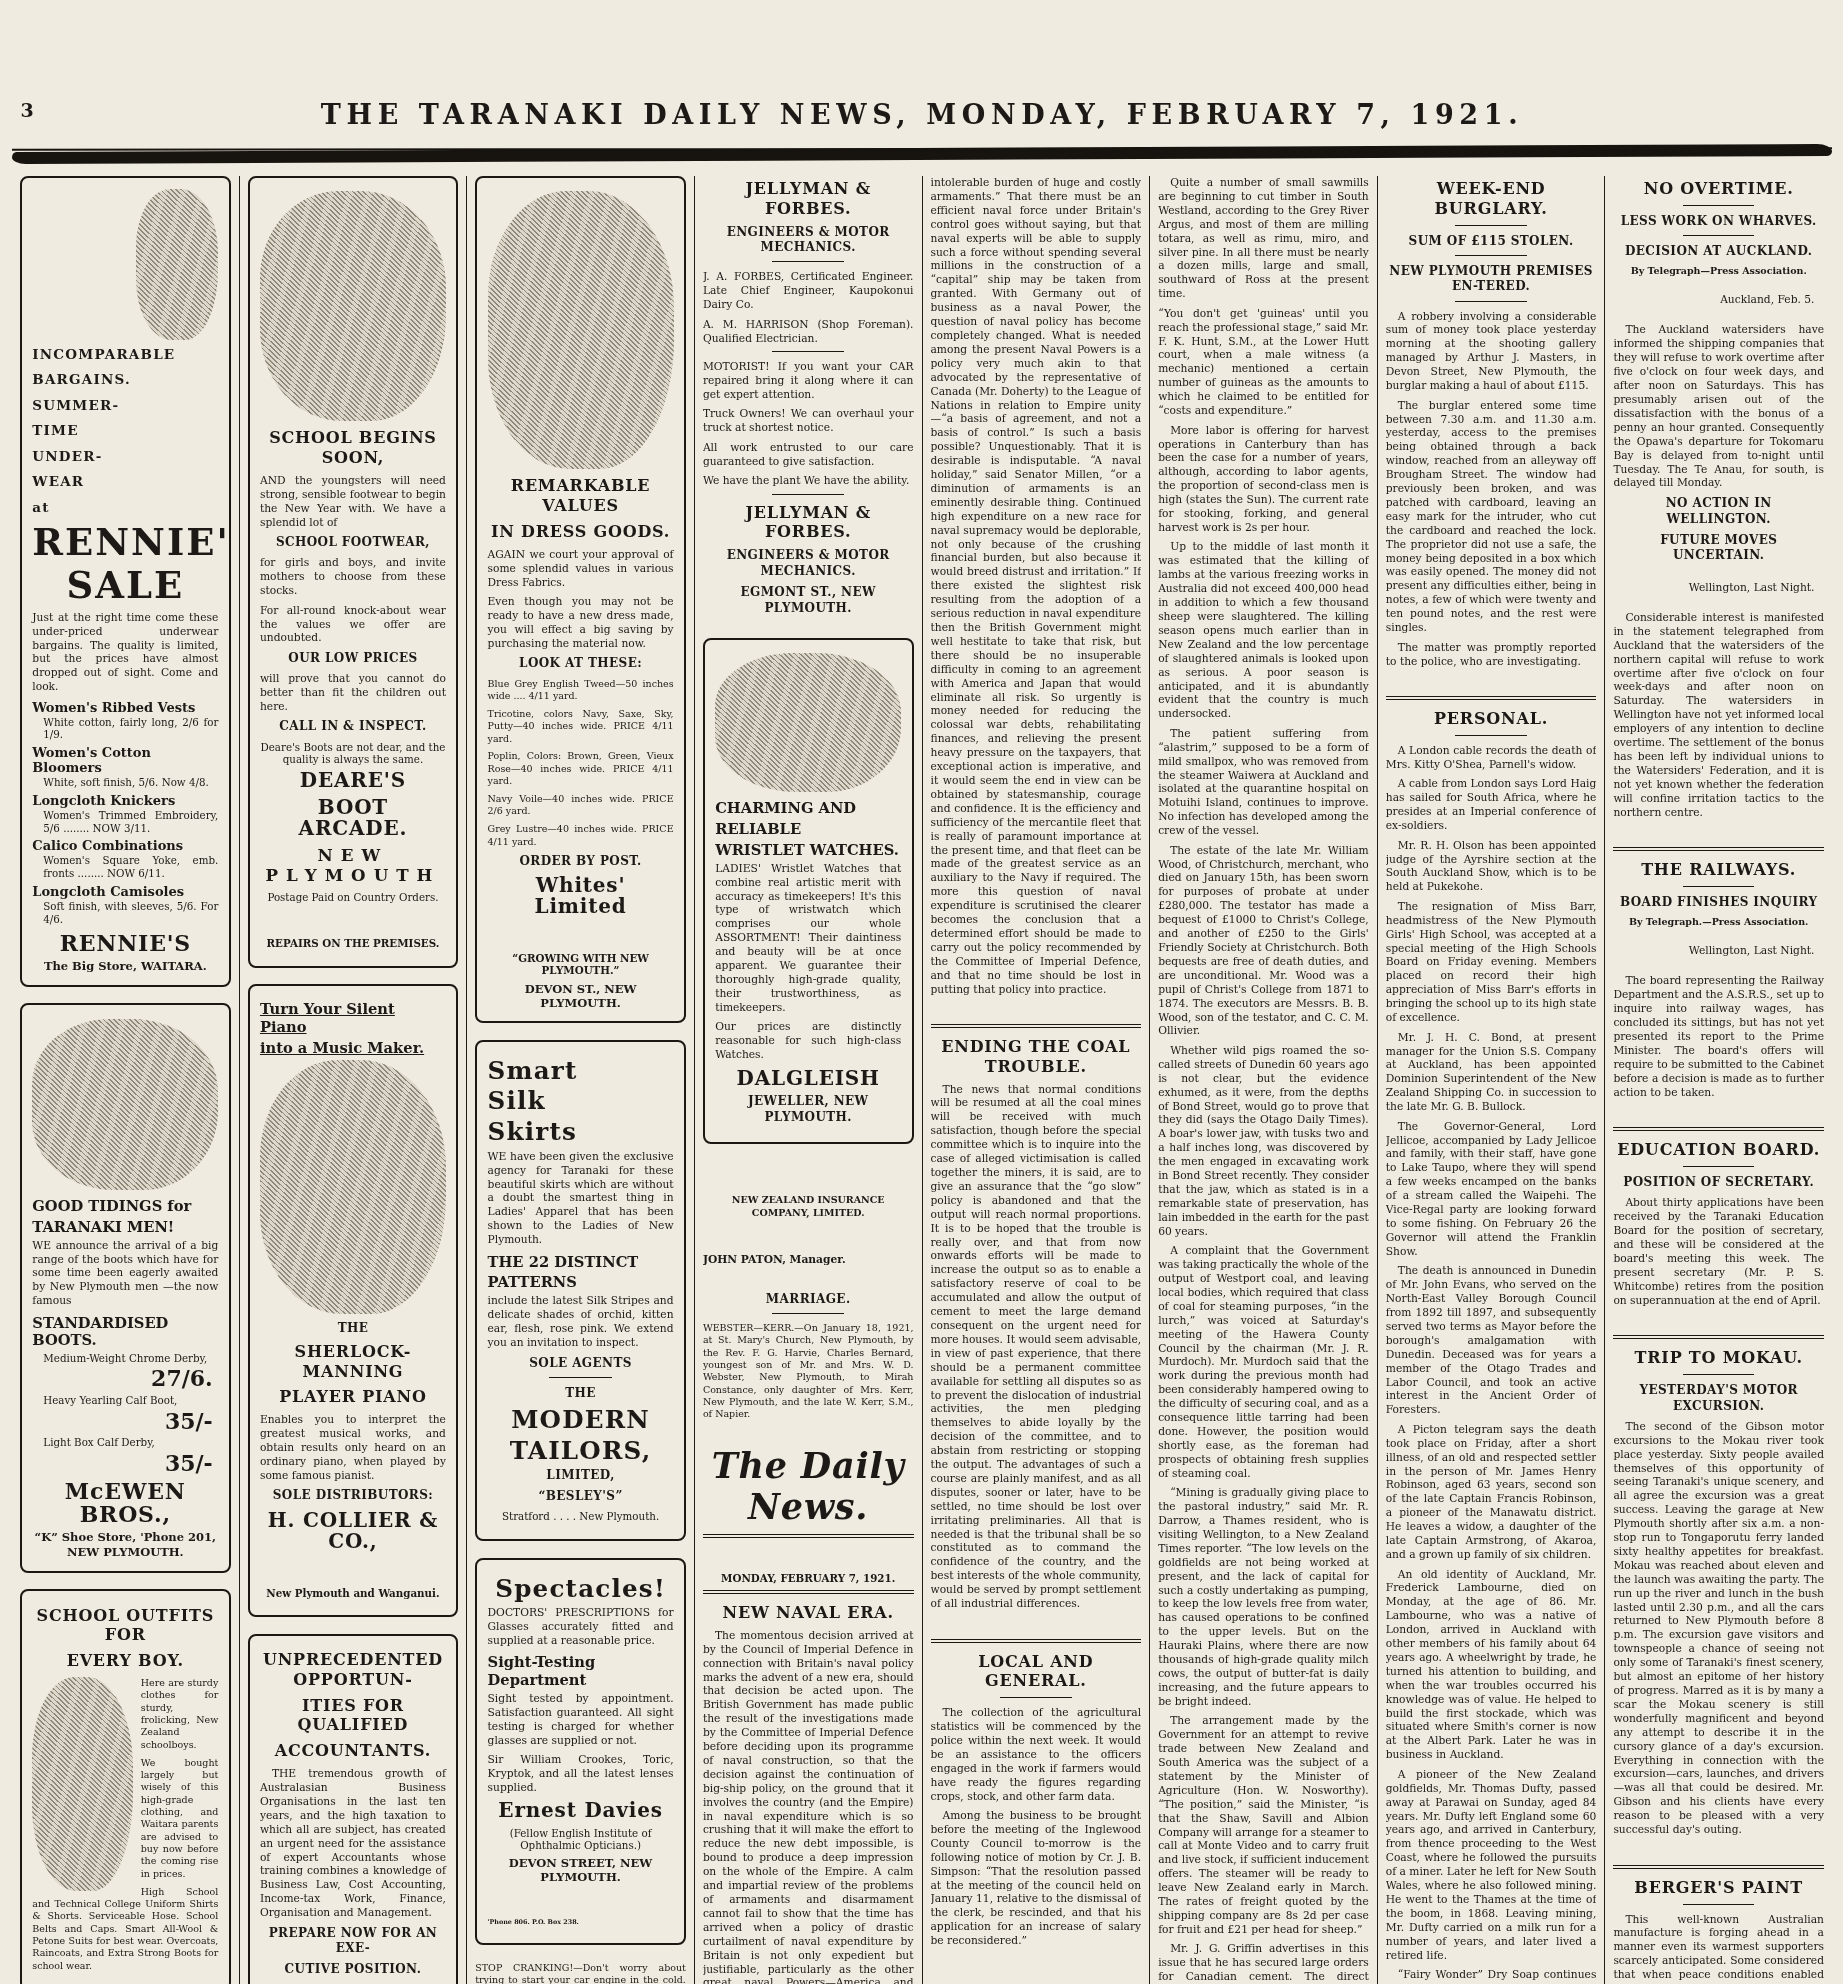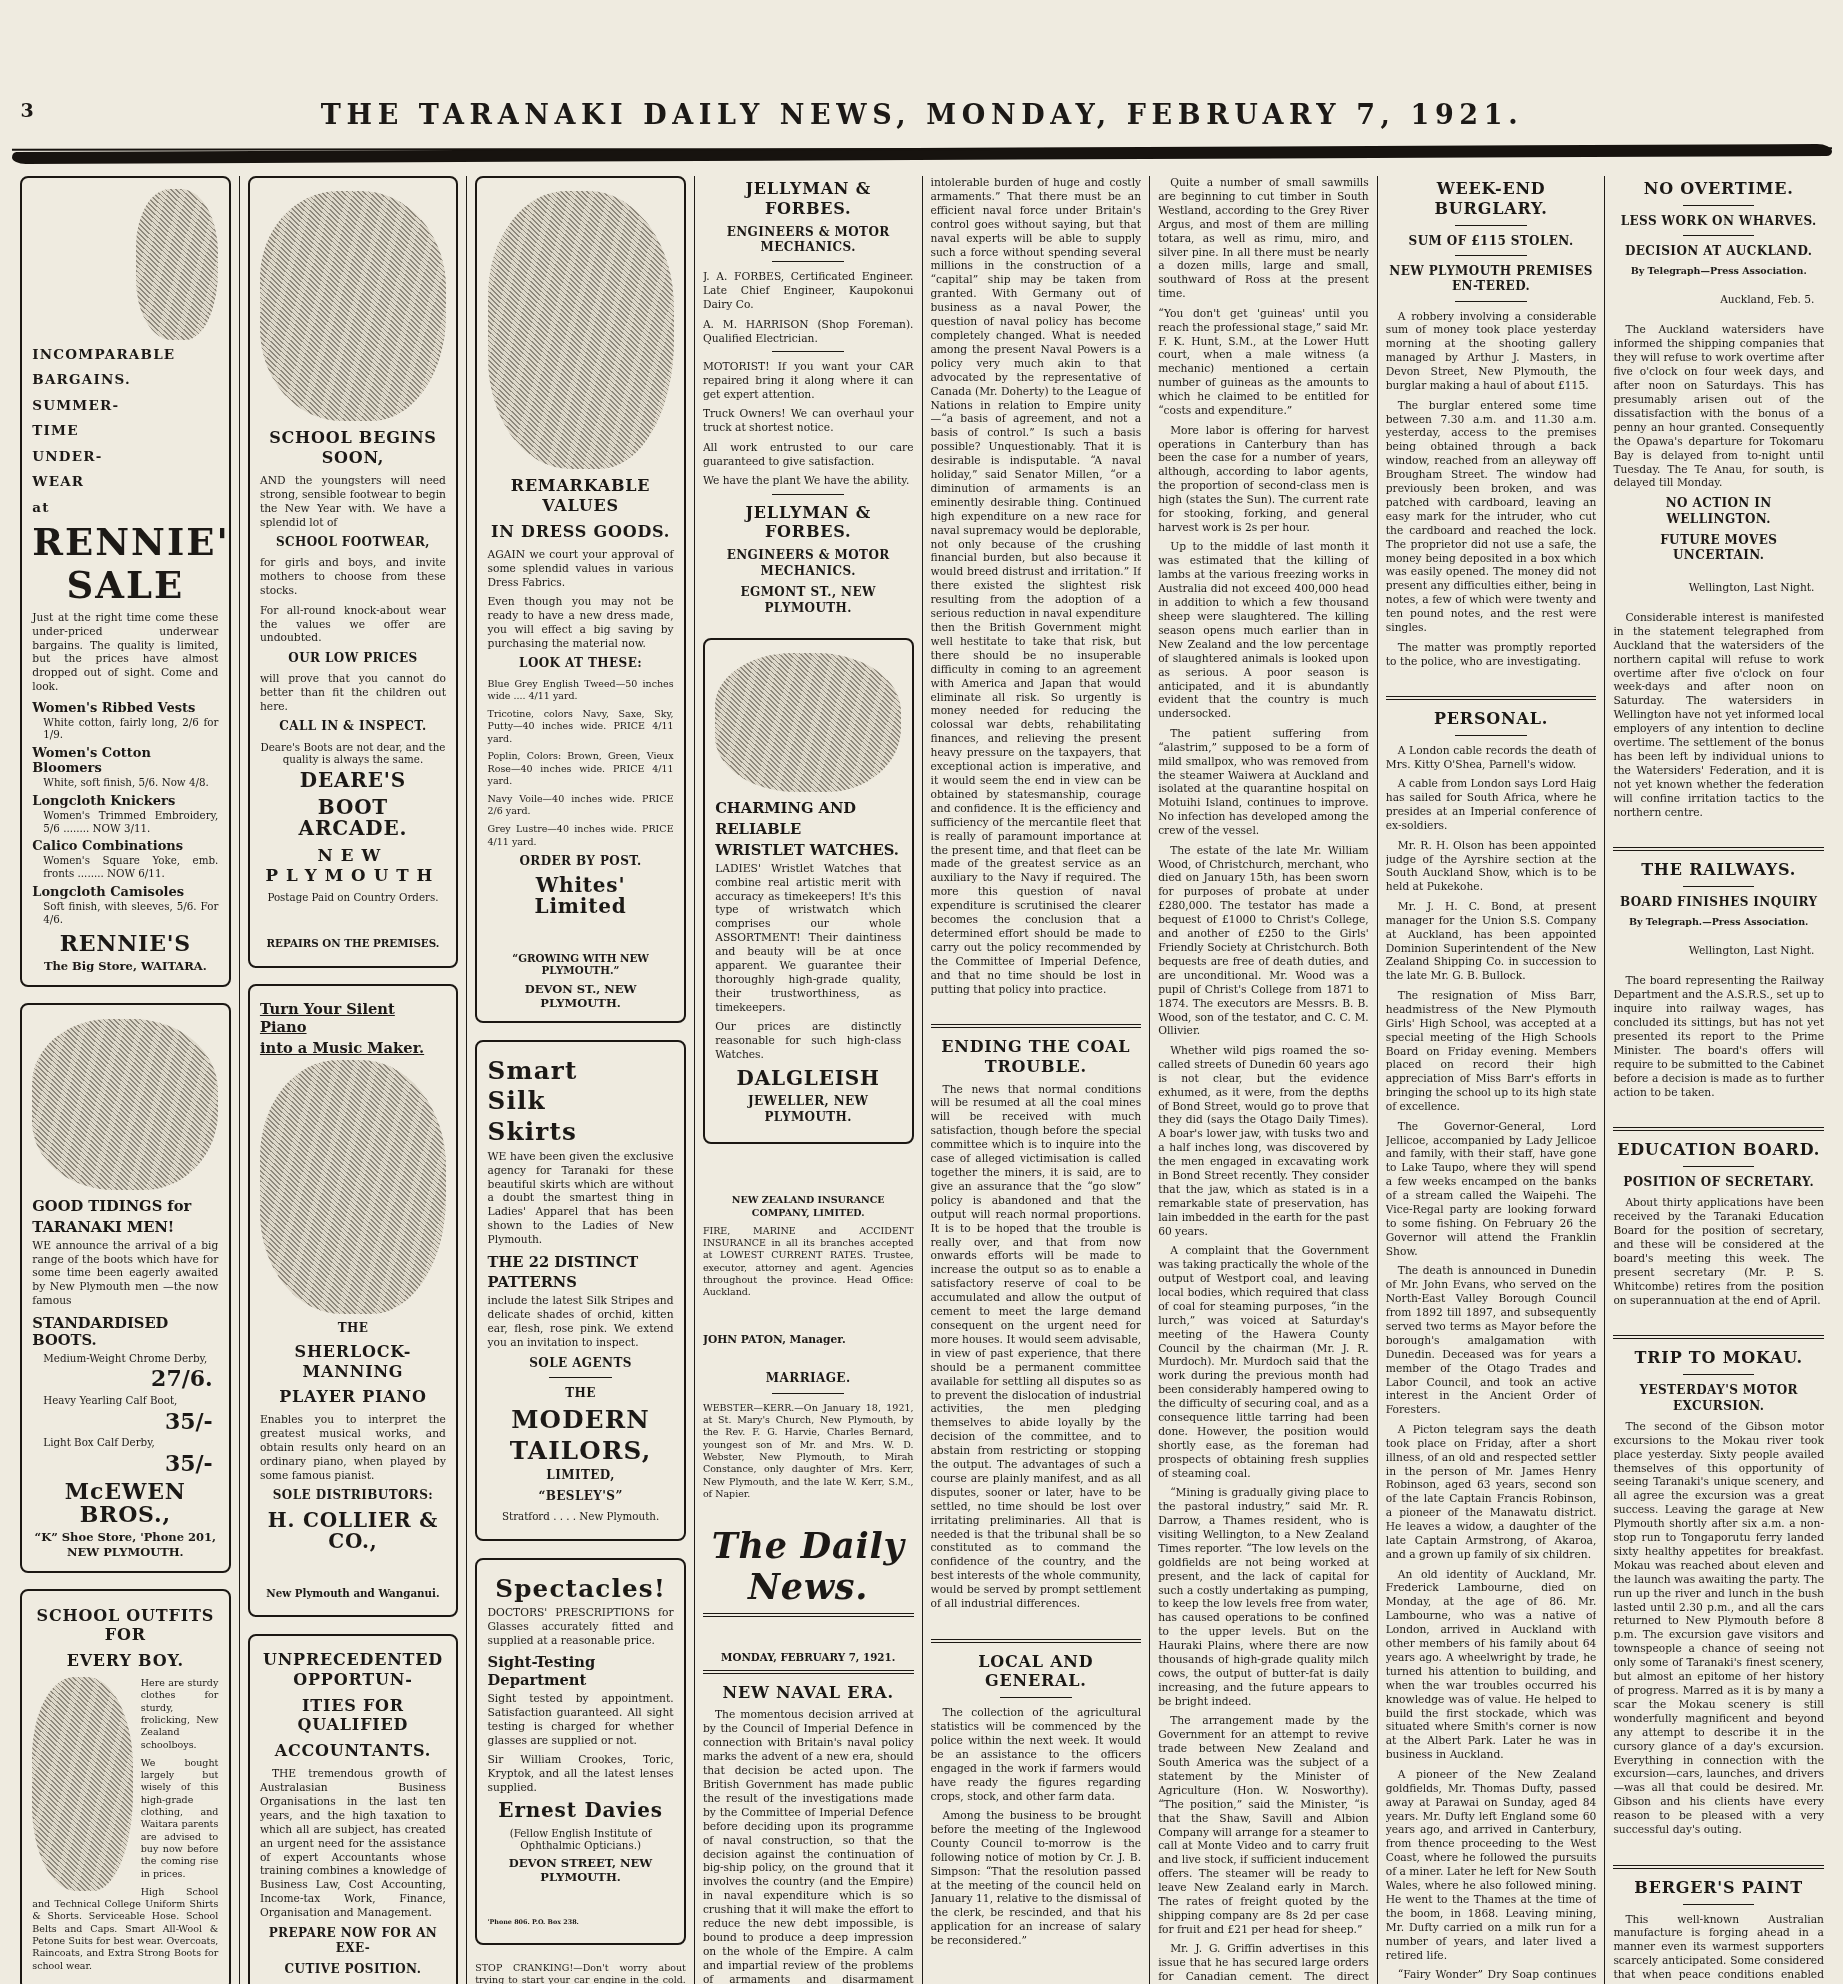--- a/index.html
+++ b/index.html
@@ -220,21 +220,20 @@
           <div class="p h-left">CHARMING AND</div>
           <div class="p h-left">RELIABLE</div>
           <div class="p h-left">WRISTLET WATCHES.</div>
           <div class="p body noind">LADIES'  Wristlet  Watches that combine real artistic merit with accuracy as timekeepers!  It's this type of wristwatch which comprises our whole ASSORTMENT!  Their daintiness and beauty will be at once apparent.  We guarantee their thoroughly high-grade quality, their trustworthiness, as timekeepers.</div>
           <div class="p body noind">Our prices are distinctly reasonable for such high-class Watches.</div>
           <div class="p display-sm">DALGLEISH</div>
           <div class="p subhead">JEWELLER, NEW PLYMOUTH.</div>
         </div>
         <div class="block">
           <div class="p center bold small">NEW ZEALAND INSURANCE COMPANY, LIMITED.</div>
-          <div class="p body noind small">FIRE, MARINE and ACCIDENT INSURANCE in all its branches accepted at LOWEST CURRENT RATES.  Trustee, executor, attorney and agent.  Agencies throughout the province.  Head Office: Auckland.</div>
           <div class="p right bold">JOHN PATON, Manager.</div>
         </div>
         <div class="block">
           <div class="p subhead">MARRIAGE.</div>
           <div class="p rule"></div>
           <div class="p body noind small">WEBSTER—KERR.—On January 18, 1921, at St. Mary's Church, New Plymouth, by the Rev. F. G. Harvie, Charles Bernard, youngest son of Mr. and Mrs. W. D. Webster, New Plymouth, to Mirah Constance, only daughter of Mrs. Kerr, New Plymouth, and the late W. Kerr, S.M., of Napier.</div>
         </div>
         <div class="block">
           <div class="p gothic">The Daily News.</div>
           <div class="p rule-wide"></div>
@@ -288,22 +287,22 @@
           <div class="p body">The burglar entered some time between 7.30 a.m. and 11.30 a.m. yesterday, access to the premises being obtained through a back window, reached from an alleyway off Brougham Street.  The window had previously been broken, and was patched with cardboard, leaving an easy mark for the intruder, who cut the cardboard and reached the lock.  The proprietor did not use a safe, the money being deposited in a box which was easily opened.  The money did not present any difficulties either, being in notes, a few of which were twenty and ten pound notes, and the rest were singles.</div>
           <div class="p body">The matter was promptly reported to the police, who are investigating.</div>
         </div>
         <div class="block">
           <div class="p rule-wide"></div>
           <div class="p headline">PERSONAL.</div>
           <div class="p rule"></div>
           <div class="p body">A London cable records the death of Mrs. Kitty O'Shea, Parnell's widow.</div>
           <div class="p body">A cable from London says Lord Haig has sailed for South Africa, where he presides at an Imperial conference of ex-soldiers.</div>
           <div class="p body">Mr. R. H. Olson has been appointed judge of the Ayrshire section at the South Auckland Show, which is to be held at Pukekohe.</div>
+          <div class="p body">The resignation of Miss Barr, headmistress of the New Plymouth Girls' High School, was accepted at a special meeting of the High Schools Board on Friday evening.  Members placed on record their high appreciation of Miss Barr's efforts in bringing the school up to its high state of excellence.</div>
           <div class="p body">Mr. J. H. C. Bond, at present manager for the Union S.S. Company at Auckland, has been appointed Dominion Superintendent of the New Zealand Shipping Co. in succession to the late Mr. G. B. Bullock.</div>
-          <div class="p body">The resignation of Miss Barr, headmistress of the New Plymouth Girls' High School, was accepted at a special meeting of the High Schools Board on Friday evening.  Members placed on record their high appreciation of Miss Barr's efforts in bringing the school up to its high state of excellence.</div>
           <div class="p body">The Governor-General, Lord Jellicoe, accompanied by Lady Jellicoe and family, with their staff, have gone to Lake Taupo, where they will spend a few weeks encamped on the banks of a stream called the Waipehi.  The Vice-Regal party are looking forward to some fishing.  On February 26 the Governor will attend the Franklin Show.</div>
           <div class="p body">The death is announced in Dunedin of Mr. John Evans, who served on the North-East Valley Borough Council from 1892 till 1897, and subsequently served two terms as Mayor before the borough's amalgamation with Dunedin.  Deceased was for years a member of the Otago Trades and Labor Council, and took an active interest in the Ancient Order of Foresters.</div>
           <div class="p body">A Picton telegram says the death took place on Friday, after a short illness, of an old and respected settler in the person of Mr. James Henry Robinson, aged 63 years, second son of the late Captain Francis Robinson, a pioneer of the Manawatu district.  He leaves a widow, a daughter of the late Captain Armstrong, of Akaroa, and a grown up family of six children.</div>
           <div class="p body">An old identity of Auckland, Mr. Frederick Lambourne, died on Monday, at the age of 86.  Mr. Lambourne, who was a native of London, arrived in Auckland with other members of his family about 64 years ago.  A wheelwright by trade, he turned his attention to building, and when the war troubles occurred his knowledge was of value.  He helped to build the first stockade, which was situated where Smith's corner is now at the Albert Park.  Later he was in business in Auckland.</div>
           <div class="p body">A pioneer of the New Zealand goldfields, Mr. Thomas Dufty, passed away at Parawai on Sunday, aged 84 years.  Mr. Dufty left England some 60 years ago, and arrived in Canterbury, from thence proceeding to the West Coast, where he followed the pursuits of a miner.  Later he left for New South Wales, where he also followed mining.  He went to the Thames at the time of the boom, in 1868.  Leaving mining, Mr. Dufty carried on a milk run for a number of years, and later lived a retired life.</div>
           <div class="p body">“Fairy Wonder” Dry Soap continues its triumphant career as the premier washing powder, increased sales of this wonderful washing help testifying to its great popularity.  No other washing compound on the market gives such satisfactory results, being most economical it does away with extra rubbing and boiling.  All grocers stock “Fairy.”</div>
         </div>
       </div>
       <div class="col">
         <div class="block">

